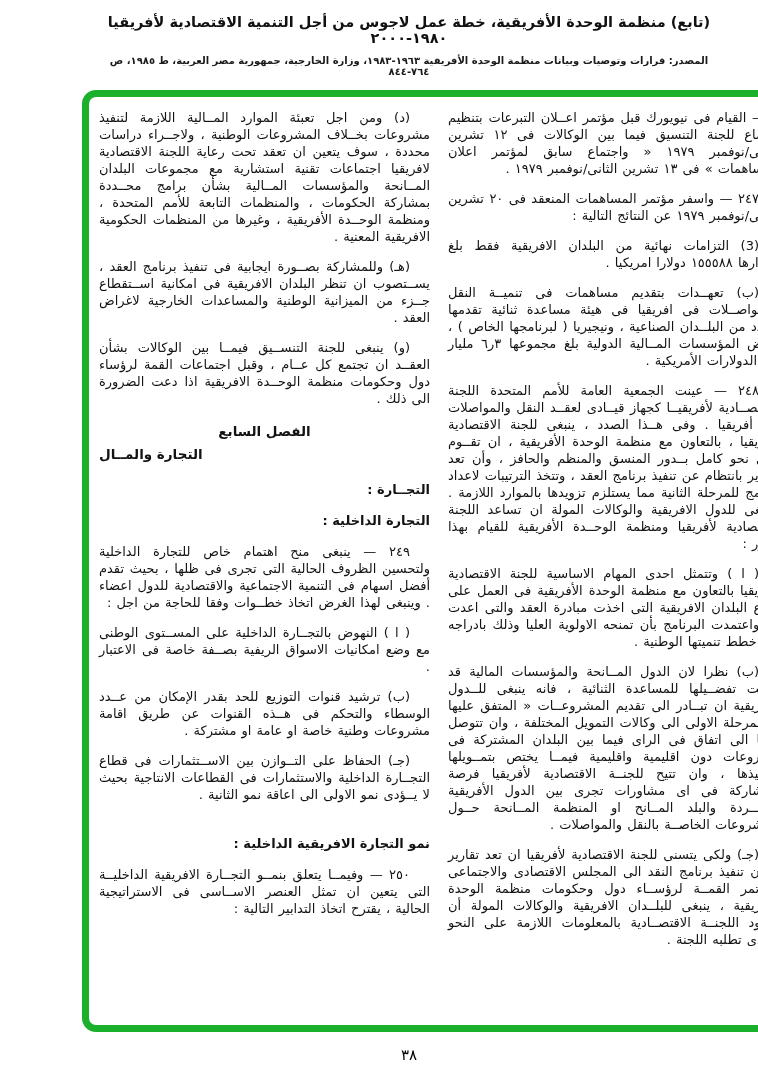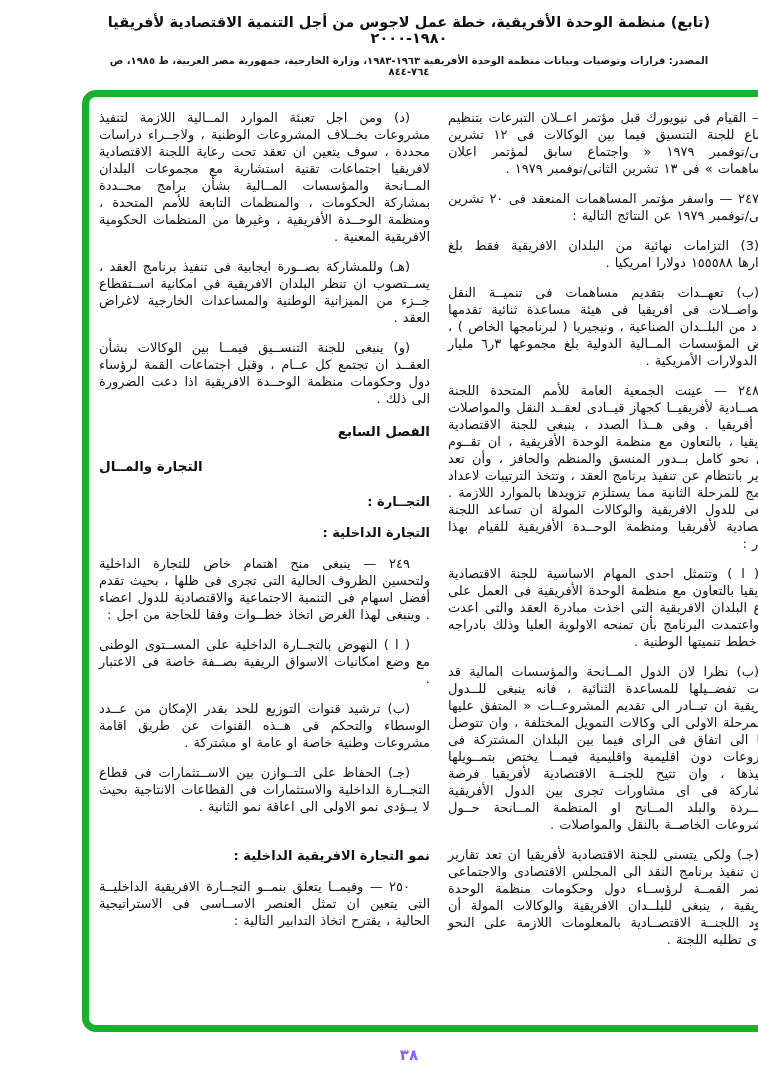--- a/index.html
+++ b/index.html
@@ -56,23 +56,24 @@
     font-size: 13px;
     line-height: 17px;
   }
   .col p {
     text-indent: 20px;
     margin-bottom: 13px;
     word-spacing: 1px;
   }
   .col p.dash-start { text-indent: 14px; }
   .chapter-heading {
+    text-align: center;
     font-weight: bold;
     font-size: 13.5px;
-    margin: 16px 0 18px 0;
+    margin: 16px 0 6px 0;
   }
   .chapter-subject {
     text-align: left;
     font-weight: bold;
     font-size: 13.5px;
     margin: 0 0 18px 0;
   }
   .side-heading {
     font-weight: bold;
     font-size: 13px;
@@ -80,22 +81,22 @@
     text-indent: 0;
   }
   .side-heading.spaced { margin-top: 32px; }
   .footer {
     position: absolute;
     bottom: 14px; left: 0; right: 0;
     text-align: center;
   }
   .page-number {
     font-size: 15px;
-    font-weight: bold;
-    color: #8b5cf6;
+    font-weight: normal;
+    color: #000000;
   }
 </style>
 </head>
 <body>
 
 <div class="page">
 
   <div class="header">
     <div class="title">(تابع) منظمة الوحدة الأفريقية، خطة عمل لاجوس من أجل التنمية الاقتصادية لأفريقيا ١٩٨٠-٢٠٠٠</div>
     <div class="source">المصدر: قرارات وتوصيات وبيانات منظمة الوحدة الأفريقية ١٩٦٣-١٩٨٣، وزارة الخارجية، جمهورية مصر العربية، ط ١٩٨٥، ص ٧٦٤-٨٤٤</div>

